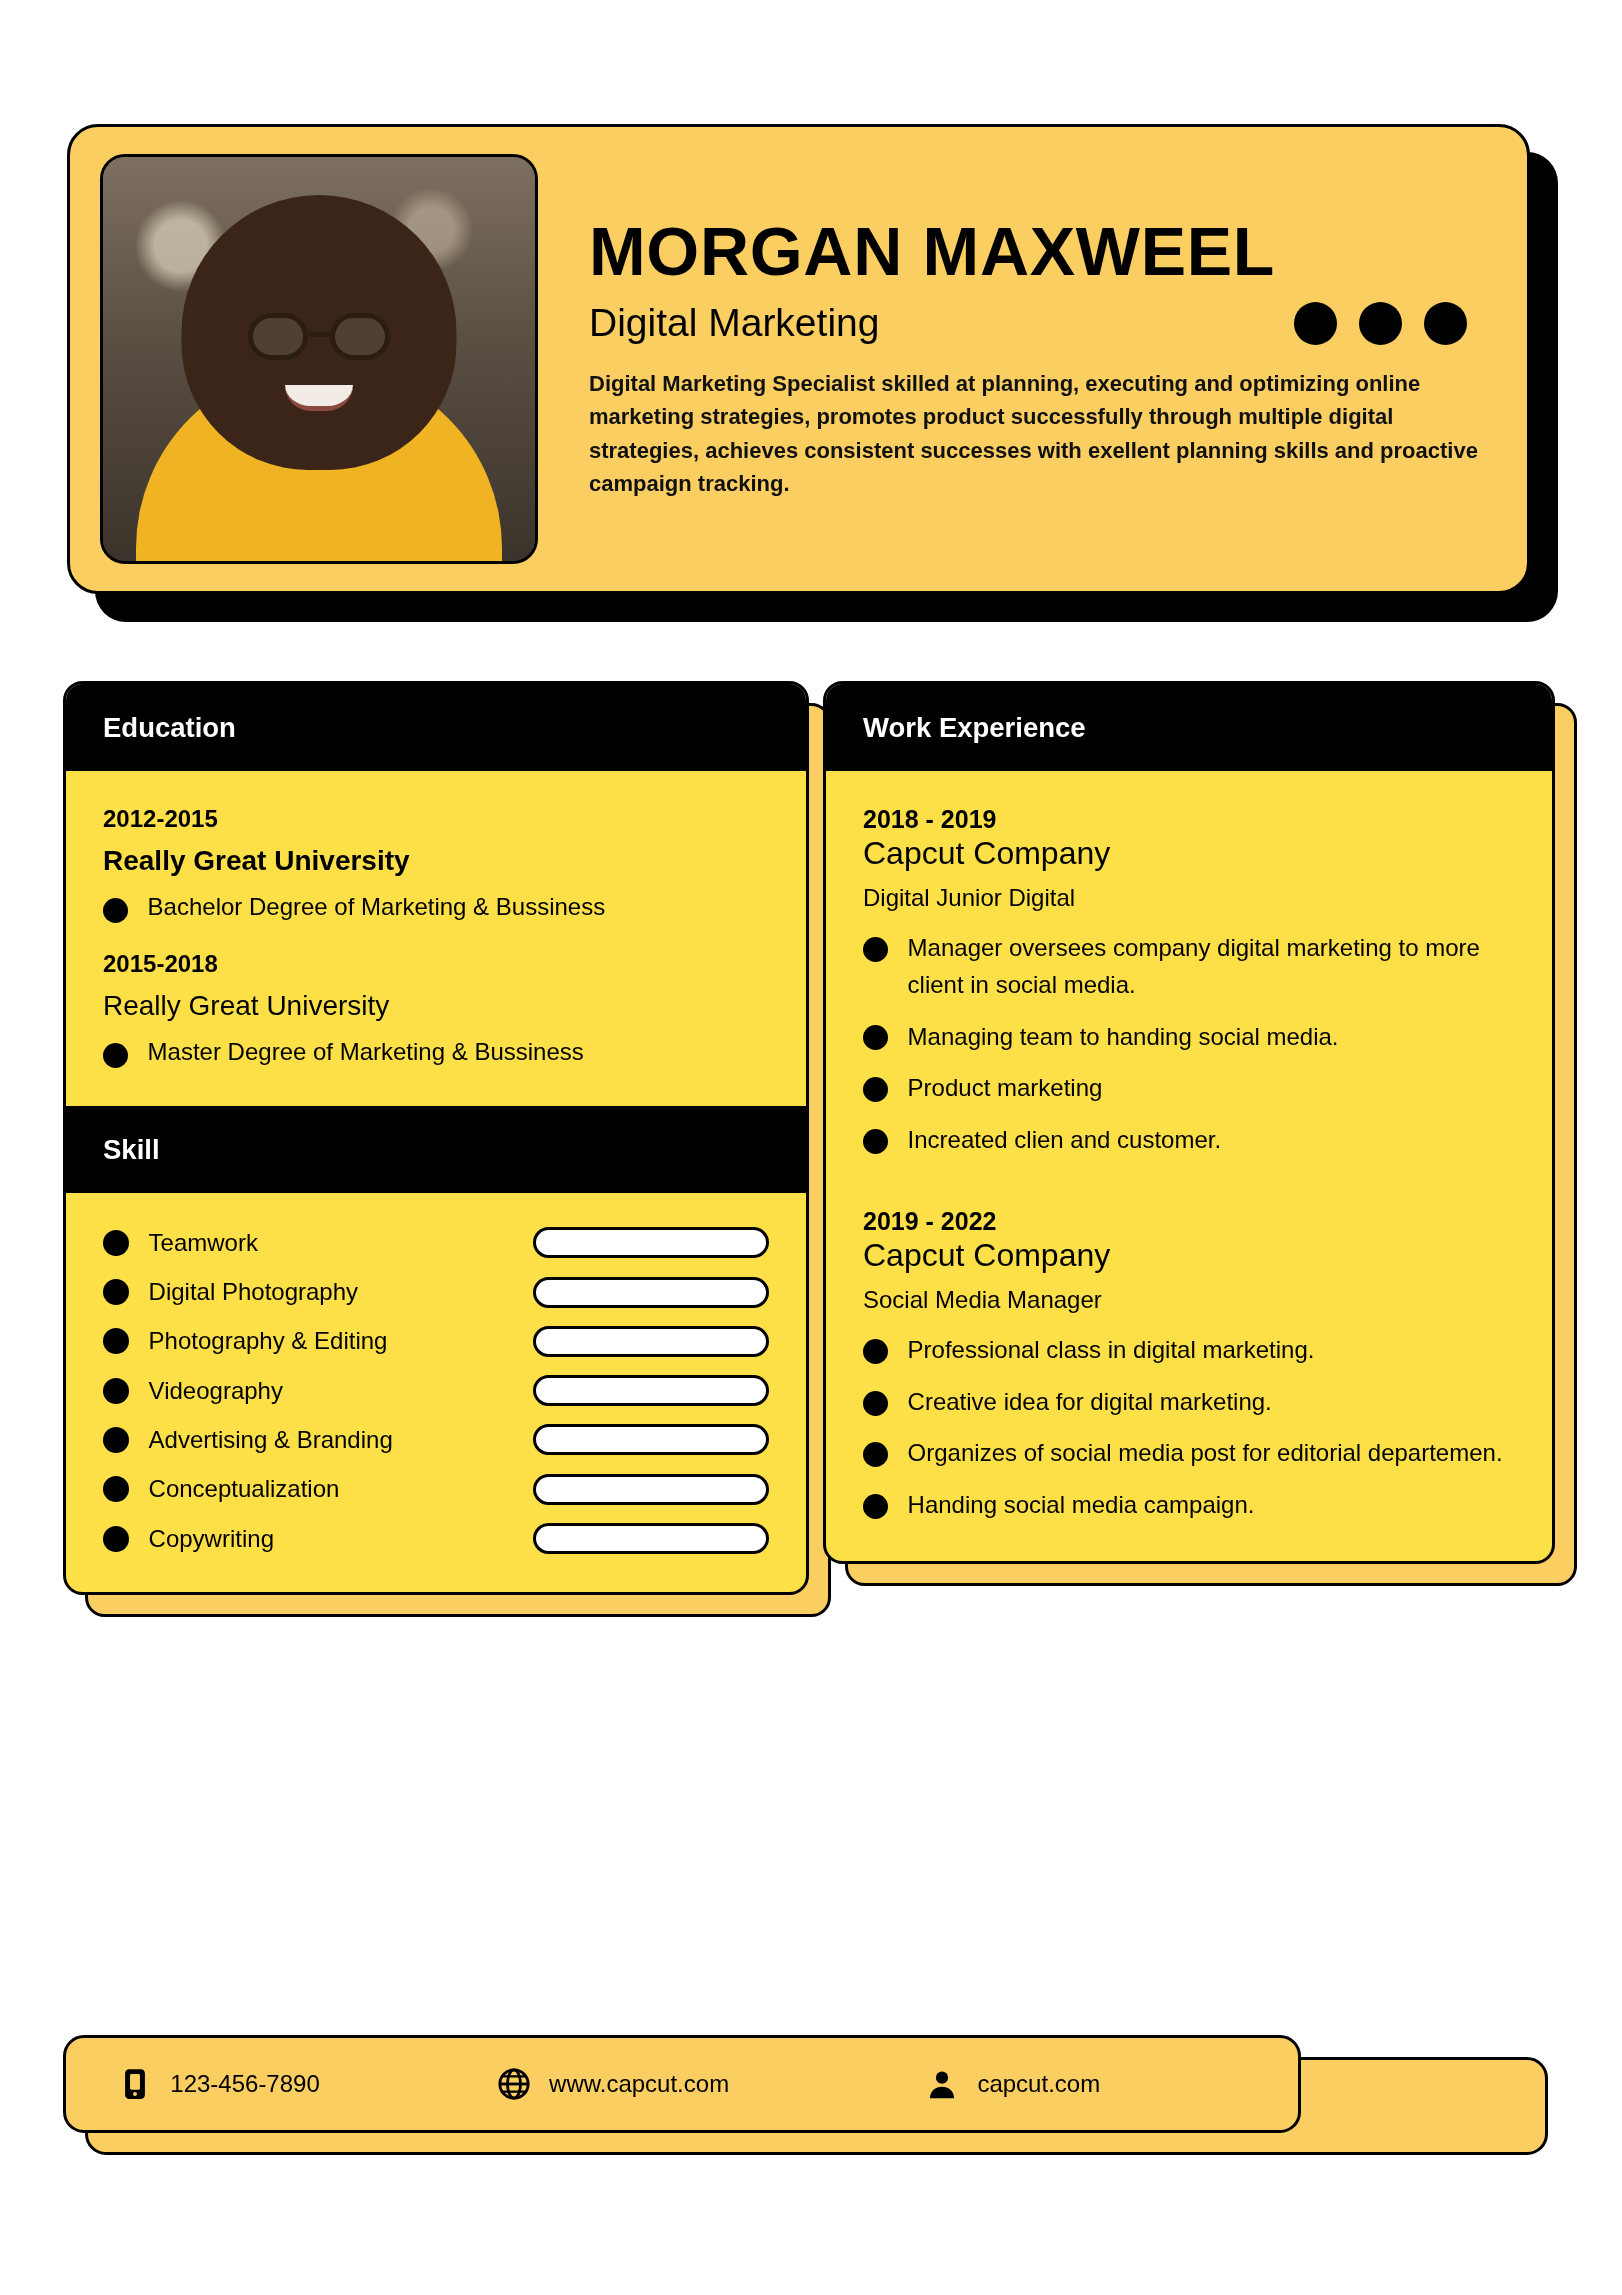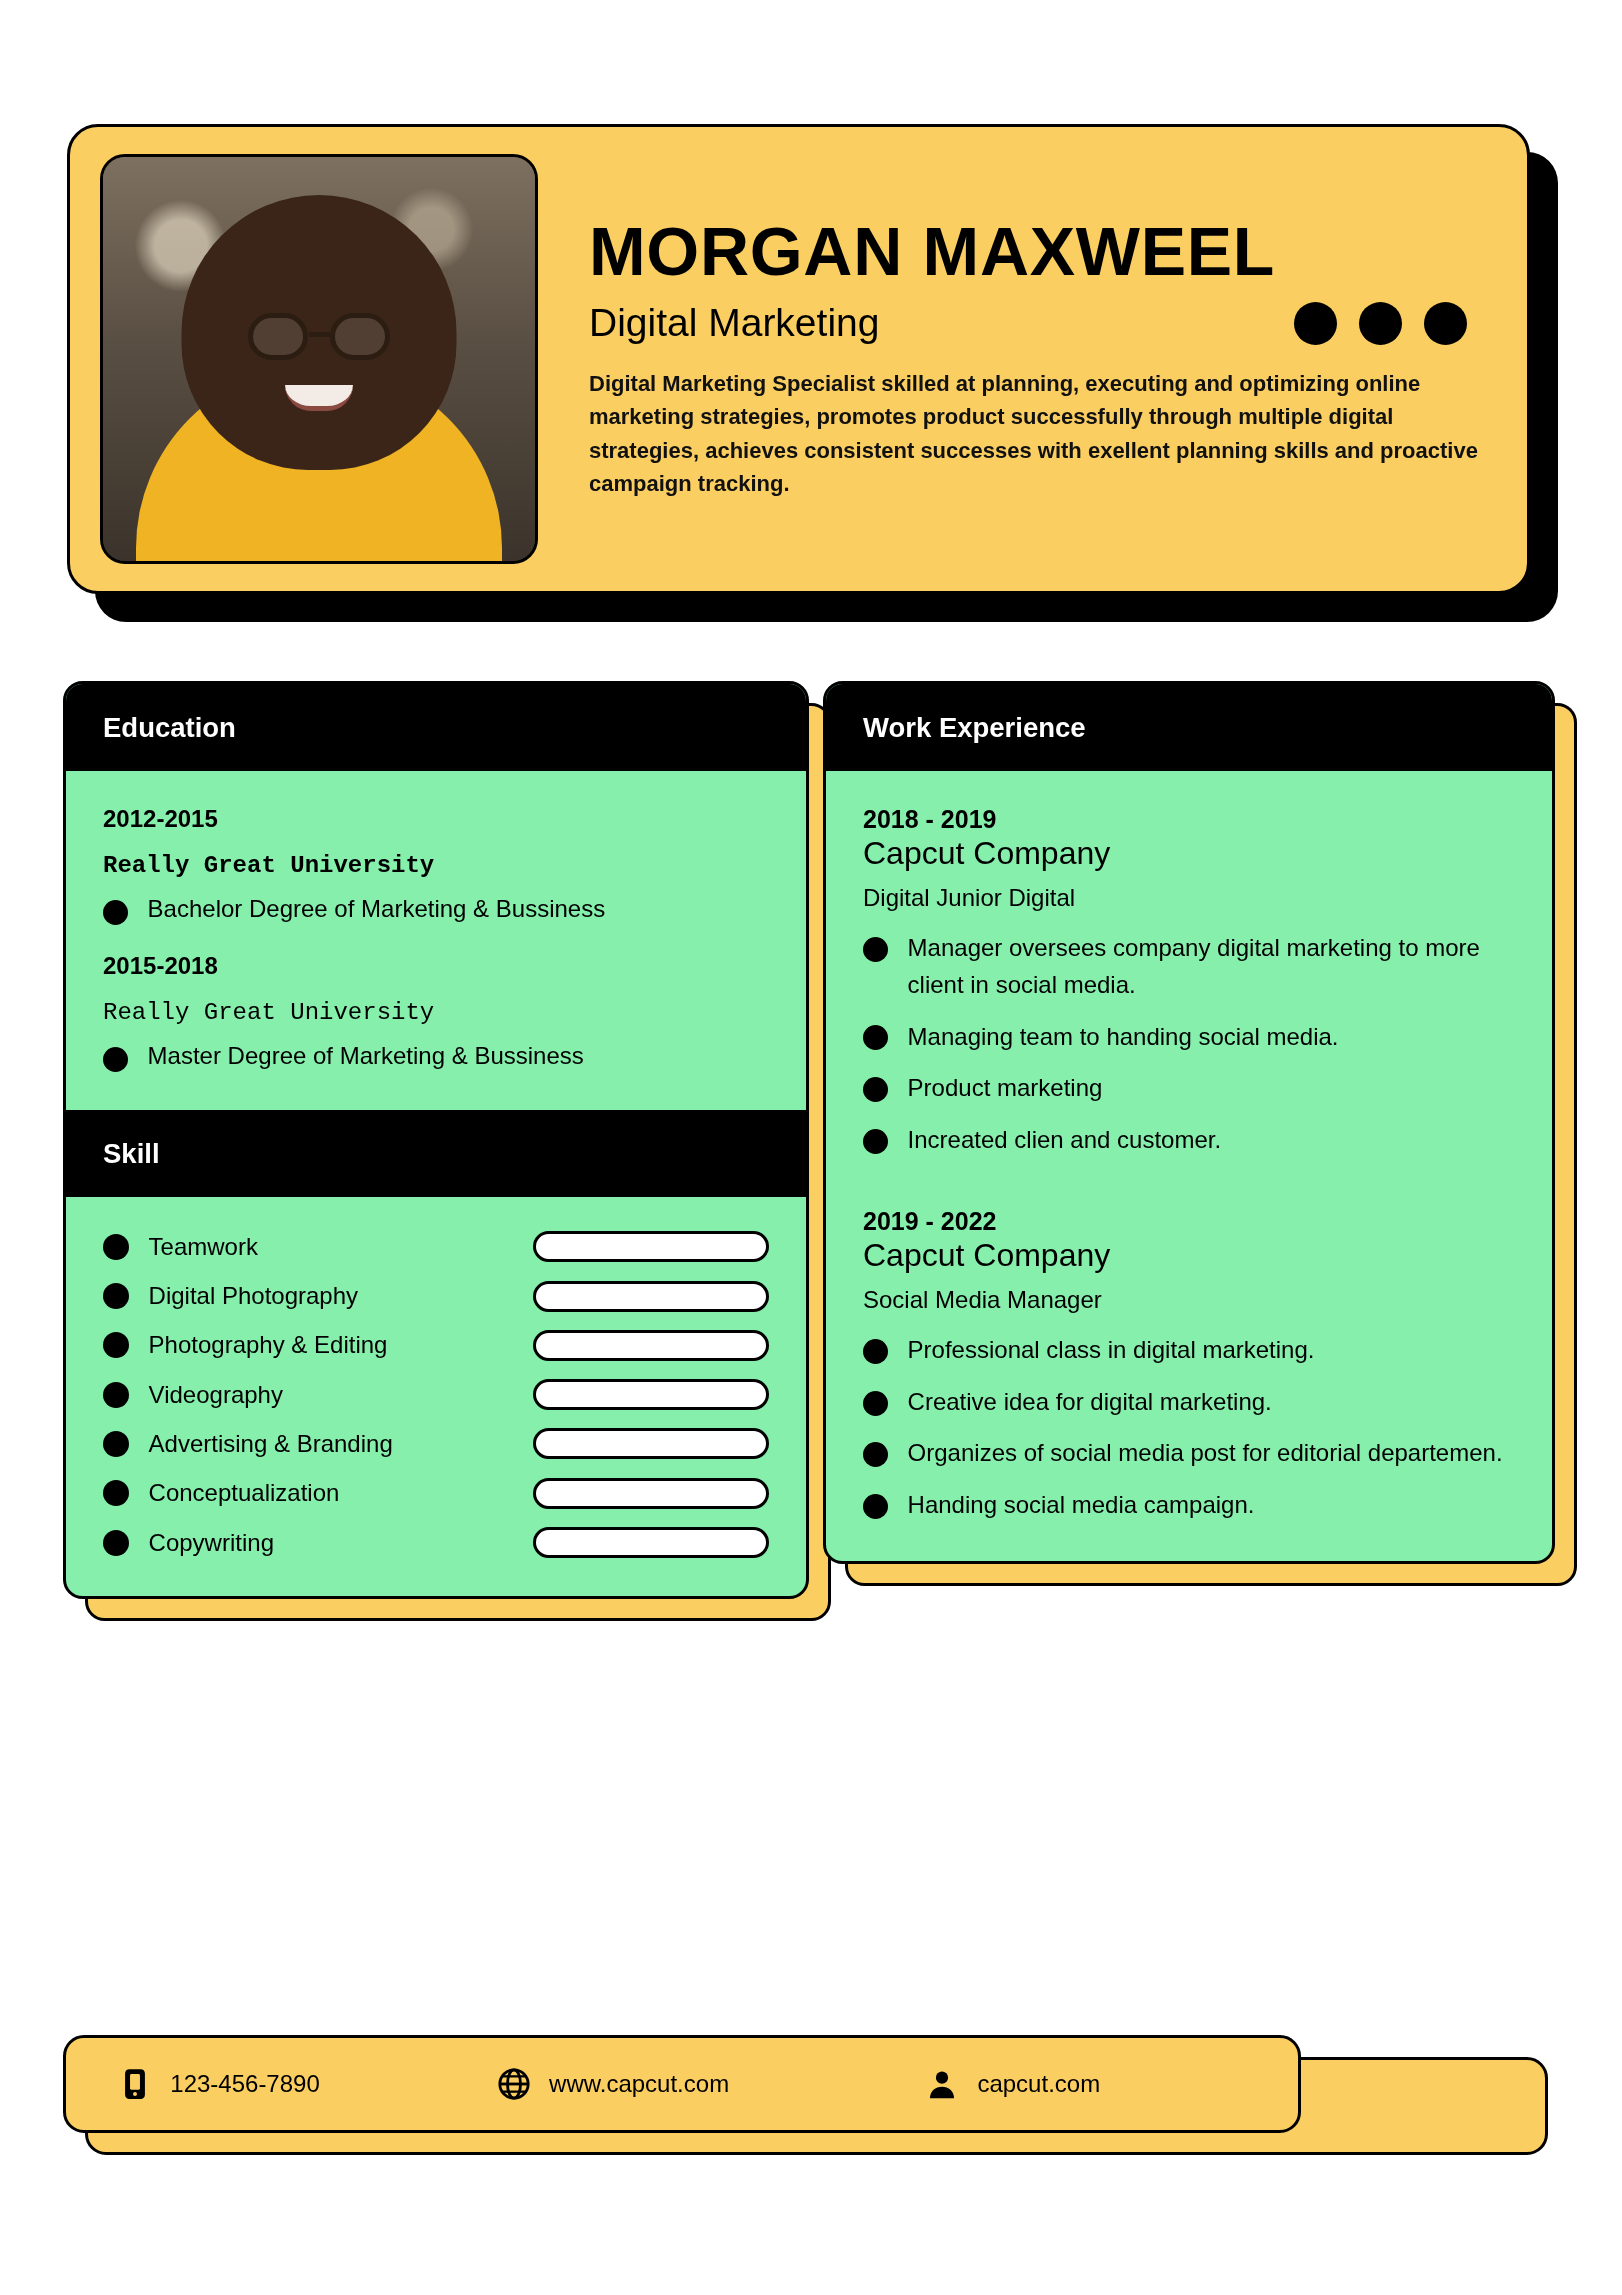--- a/index.html
+++ b/index.html
@@ -178,34 +178,34 @@
     background: #fbce62;
     border: 3.3px solid #000;
     border-radius: 19.6px;
     z-index: 0;
   }
   .panel-inner {
     position: relative;
     z-index: 1;
     border: 3.3px solid #000;
     border-radius: 19.6px;
-    background: #86efac;
+    background: #fde047;
     overflow: hidden;
   }
   .panel-title {
     background: #000;
     color: #fff;
     font-size: 27.5px;
     font-weight: 700;
     padding: 27.5px 37px;
   }
   .panel-body { padding: 34px 37px 38px 37px; }
 
   .edu-date { font-size: 24px; color: #000; font-weight: 600; }
-  .edu-school { font-size: 24px; color: #000; font-weight: 700; margin-top: 19px; font-family: Liberation Mono, monospace; }
+  .edu-school { font-size: 28px; color: #000; font-weight: 700; margin-top: 12px; }
   .edu-school.plain { font-weight: 500; }
   .bullet-row {
     display: flex;
     gap: 19.6px;
     margin-top: 13px;
     align-items: center;
   }
   .bullet {
     width: 25px; height: 25px; border-radius: 50%;
     background: #000; flex: none; margin-top: 7.9px;

